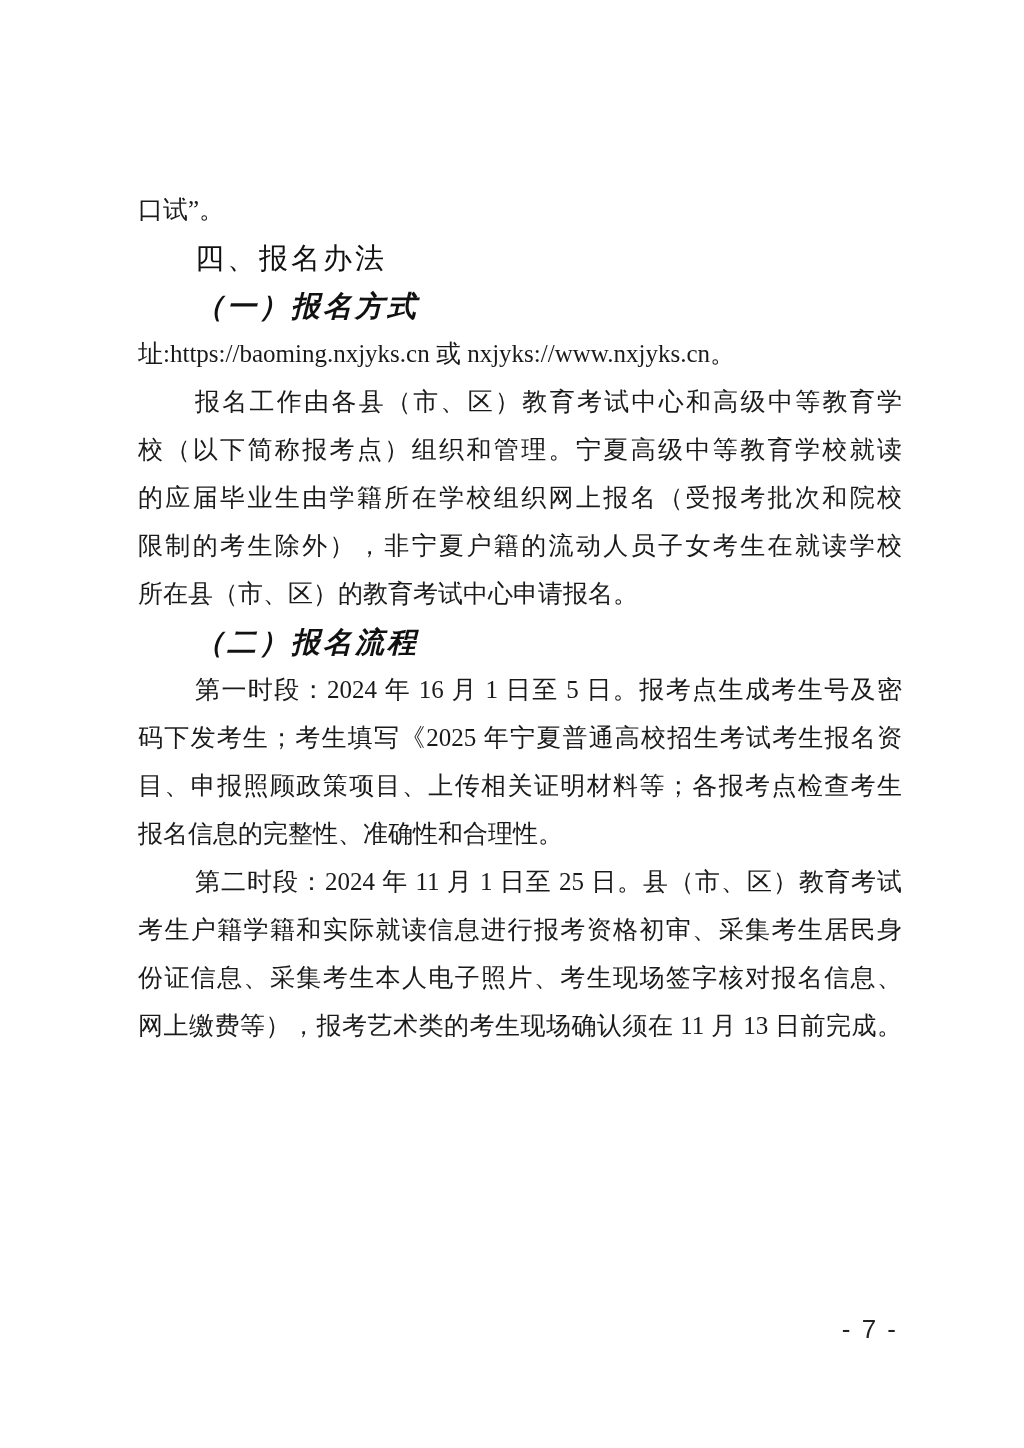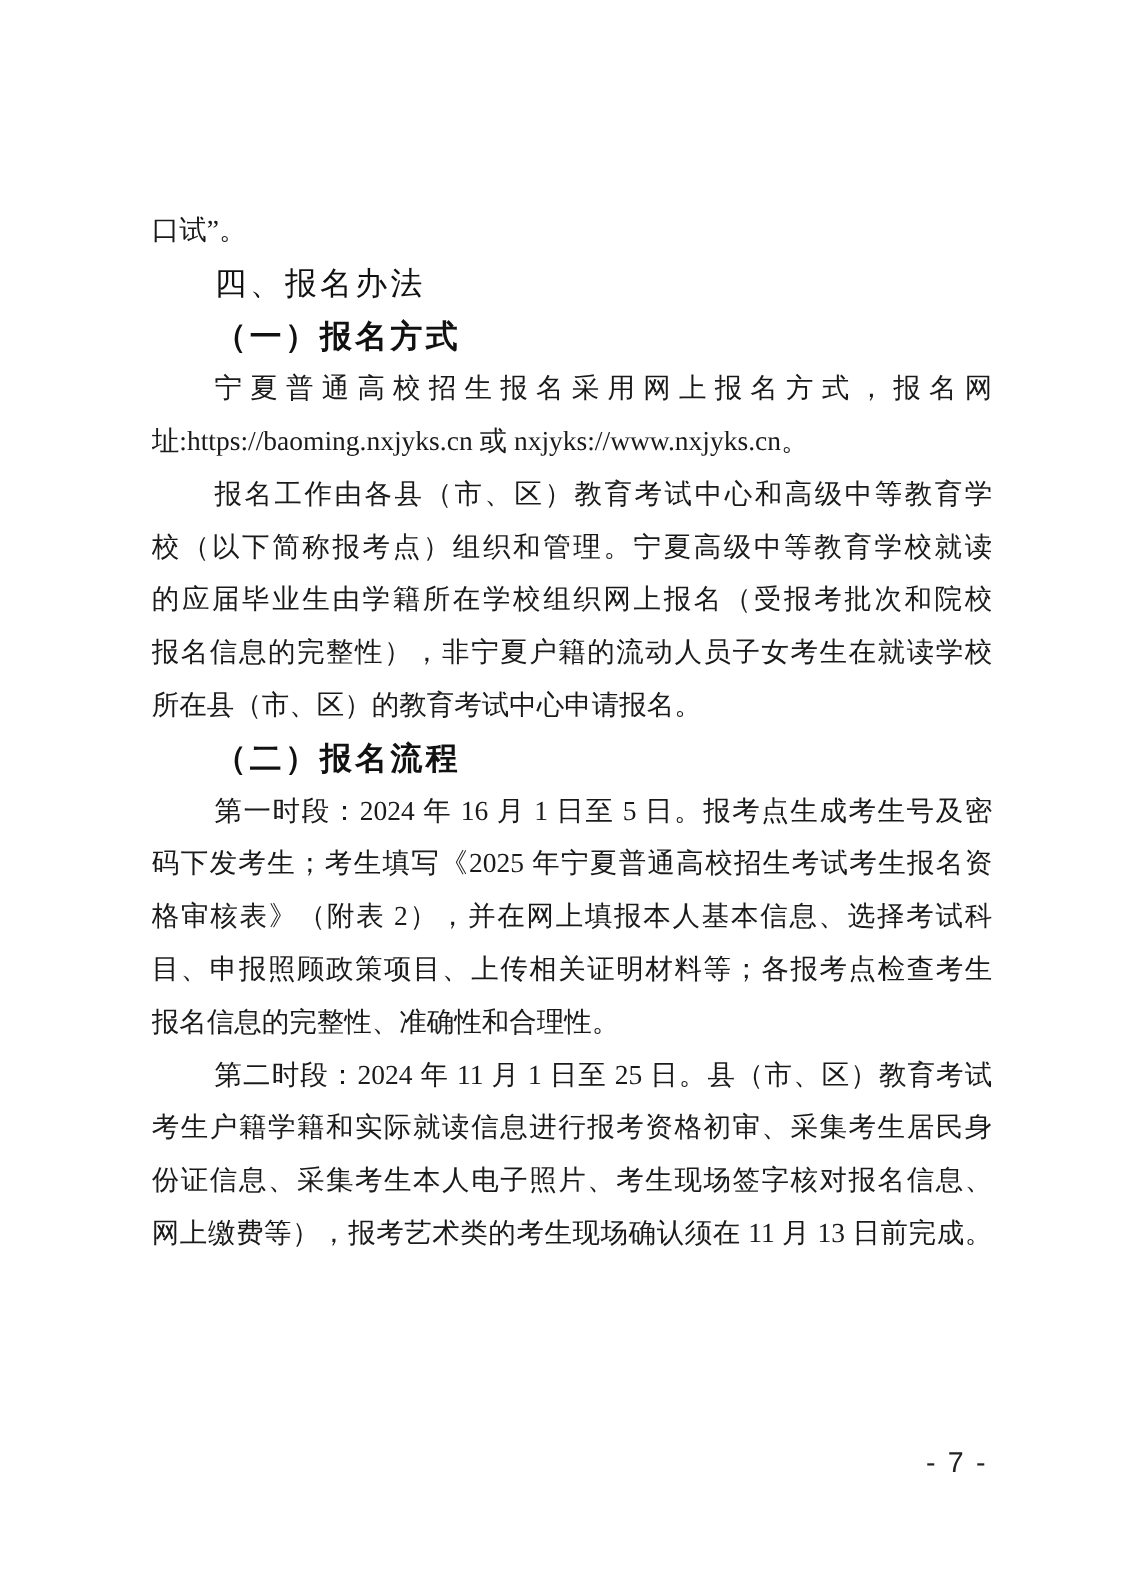--- a/index.html
+++ b/index.html
@@ -36,20 +36,21 @@
   .line.heading1 {
     font-family: "Liberation Sans", "DejaVu Sans", sans-serif;
     font-weight: 400;
     font-size: 29px;
     padding-left: 57px;
     letter-spacing: 3px;
     color: #111111;
   }
   .line.heading2 {
     font-weight: 700;
+    font-style: italic;
     font-size: 29px;
     padding-left: 57px;
     letter-spacing: 3px;
     color: #111111;
   }
   .page-number {
     position: absolute;
     top: 1314px;
     right: 126px;
     font-family: "Liberation Sans", "DejaVu Sans", sans-serif;
@@ -59,31 +60,29 @@
   }
 </style>
 </head>
 <body>
 
 <div class="page">
   <main class="doc">
       <div class="line">口试”。</div>
       <div class="line heading1">四、报名办法</div>
       <div class="line heading2">（一）报名方式</div>
-      <div class="line fill indent">宁夏普通高校招生报名采用网上报名方式，报名网</div>
       <div class="line">址:https://baoming.nxjyks.cn 或 nxjyks://www.nxjyks.cn。</div>
       <div class="line fill indent">报名工作由各县（市、区）教育考试中心和高级中等教育学</div>
       <div class="line fill">校（以下简称报考点）组织和管理。宁夏高级中等教育学校就读</div>
       <div class="line fill">的应届毕业生由学籍所在学校组织网上报名（受报考批次和院校</div>
-      <div class="line fill">报名信息的完整性），非宁夏户籍的流动人员子女考生在就读学校</div>
+      <div class="line fill">限制的考生除外），非宁夏户籍的流动人员子女考生在就读学校</div>
       <div class="line">所在县（市、区）的教育考试中心申请报名。</div>
       <div class="line heading2">（二）报名流程</div>
       <div class="line fill indent">第一时段：2024 年 16 月 1 日至 5 日。报考点生成考生号及密</div>
       <div class="line fill">码下发考生；考生填写《2025 年宁夏普通高校招生考试考生报名资</div>
-      <div class="line fill">格审核表》（附表 2），并在网上填报本人基本信息、选择考试科</div>
       <div class="line fill">目、申报照顾政策项目、上传相关证明材料等；各报考点检查考生</div>
       <div class="line">报名信息的完整性、准确性和合理性。</div>
       <div class="line fill indent">第二时段：2024 年 11 月 1 日至 25 日。县（市、区）教育考试</div>
       <div class="line fill">考生户籍学籍和实际就读信息进行报考资格初审、采集考生居民身</div>
       <div class="line fill">份证信息、采集考生本人电子照片、考生现场签字核对报名信息、</div>
       <div class="line fill">网上缴费等），报考艺术类的考生现场确认须在 11 月 13 日前完成。</div>
     </main>
   <div class="page-number">- 7 -</div>
 </div>
 

